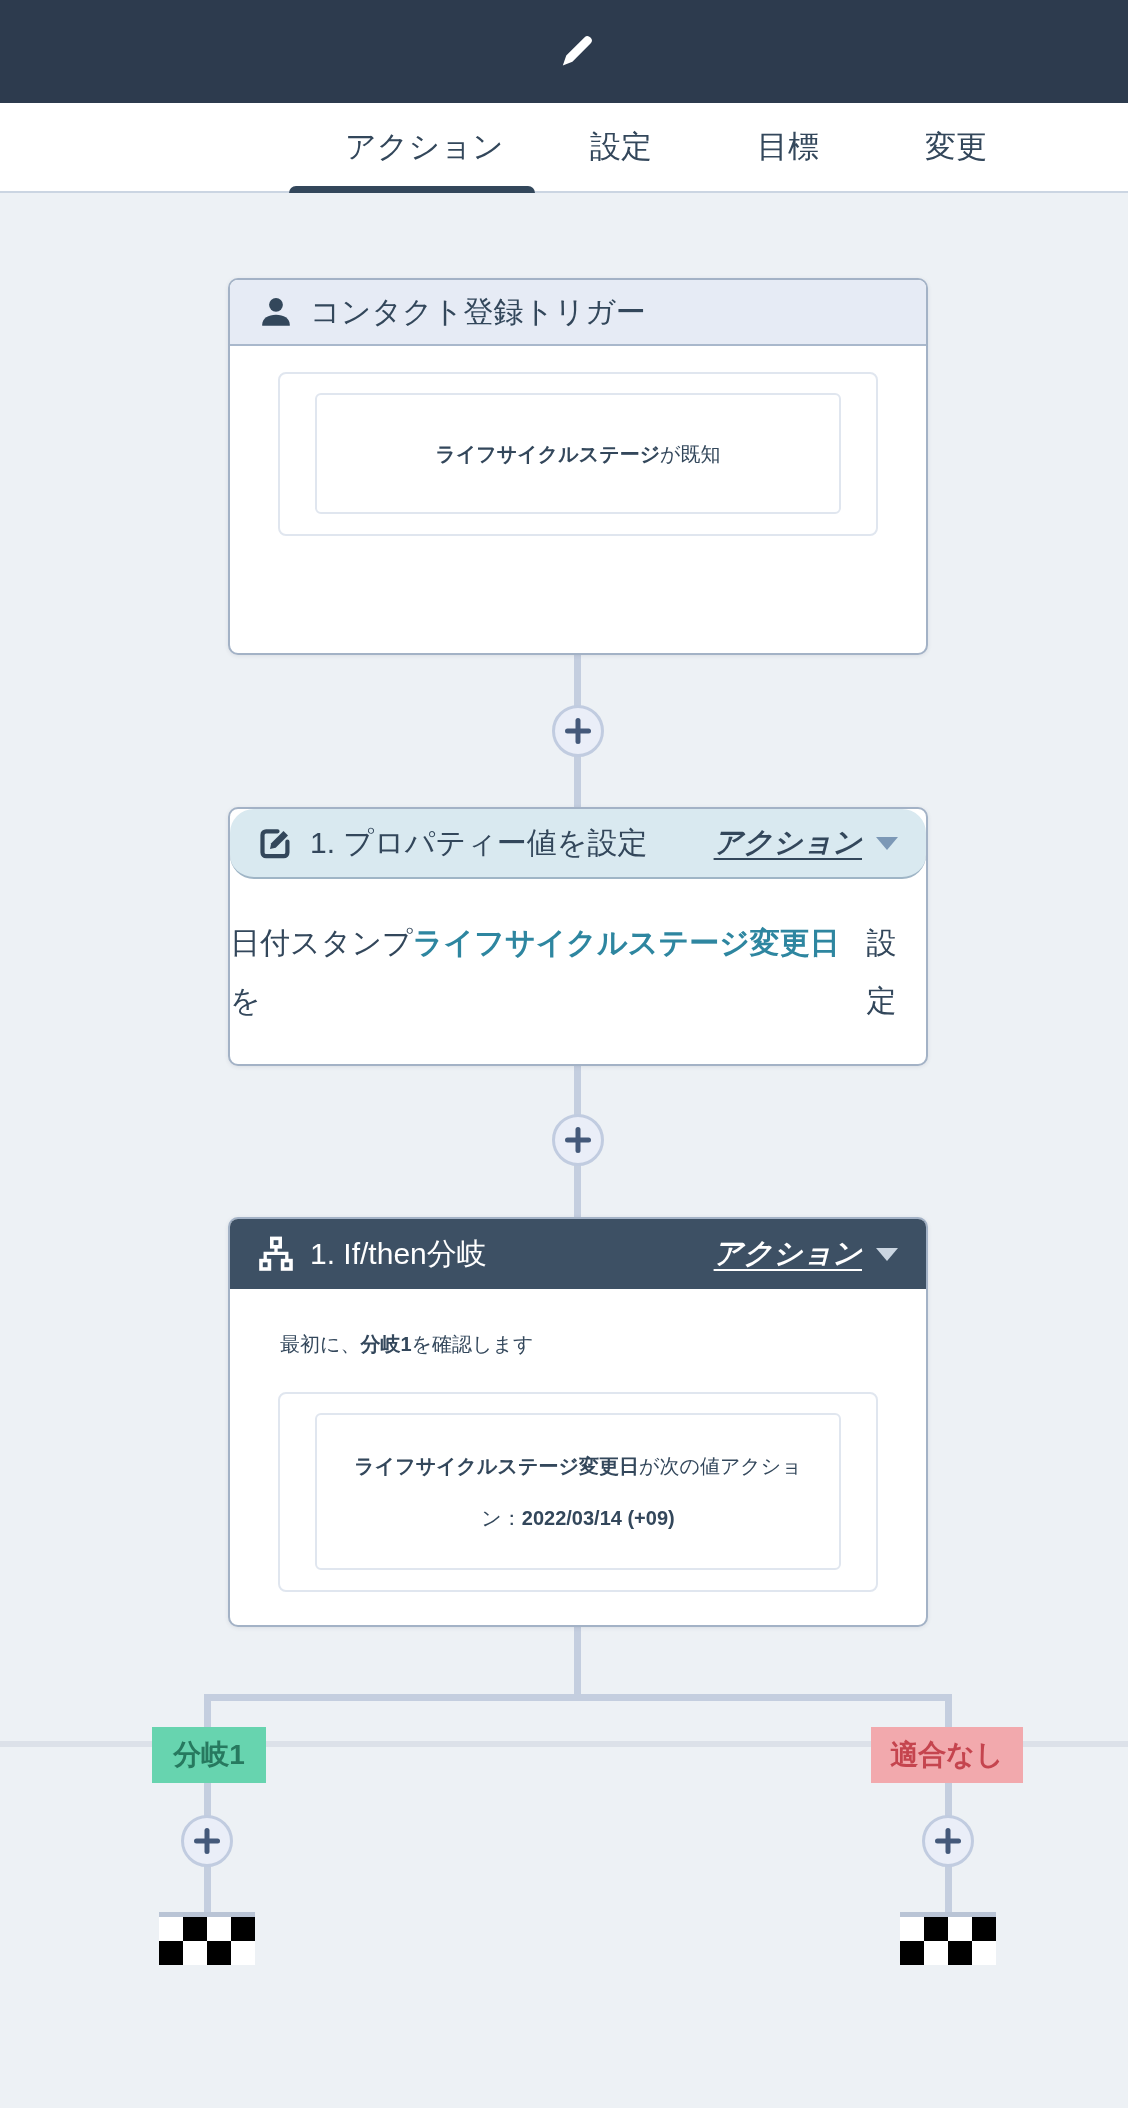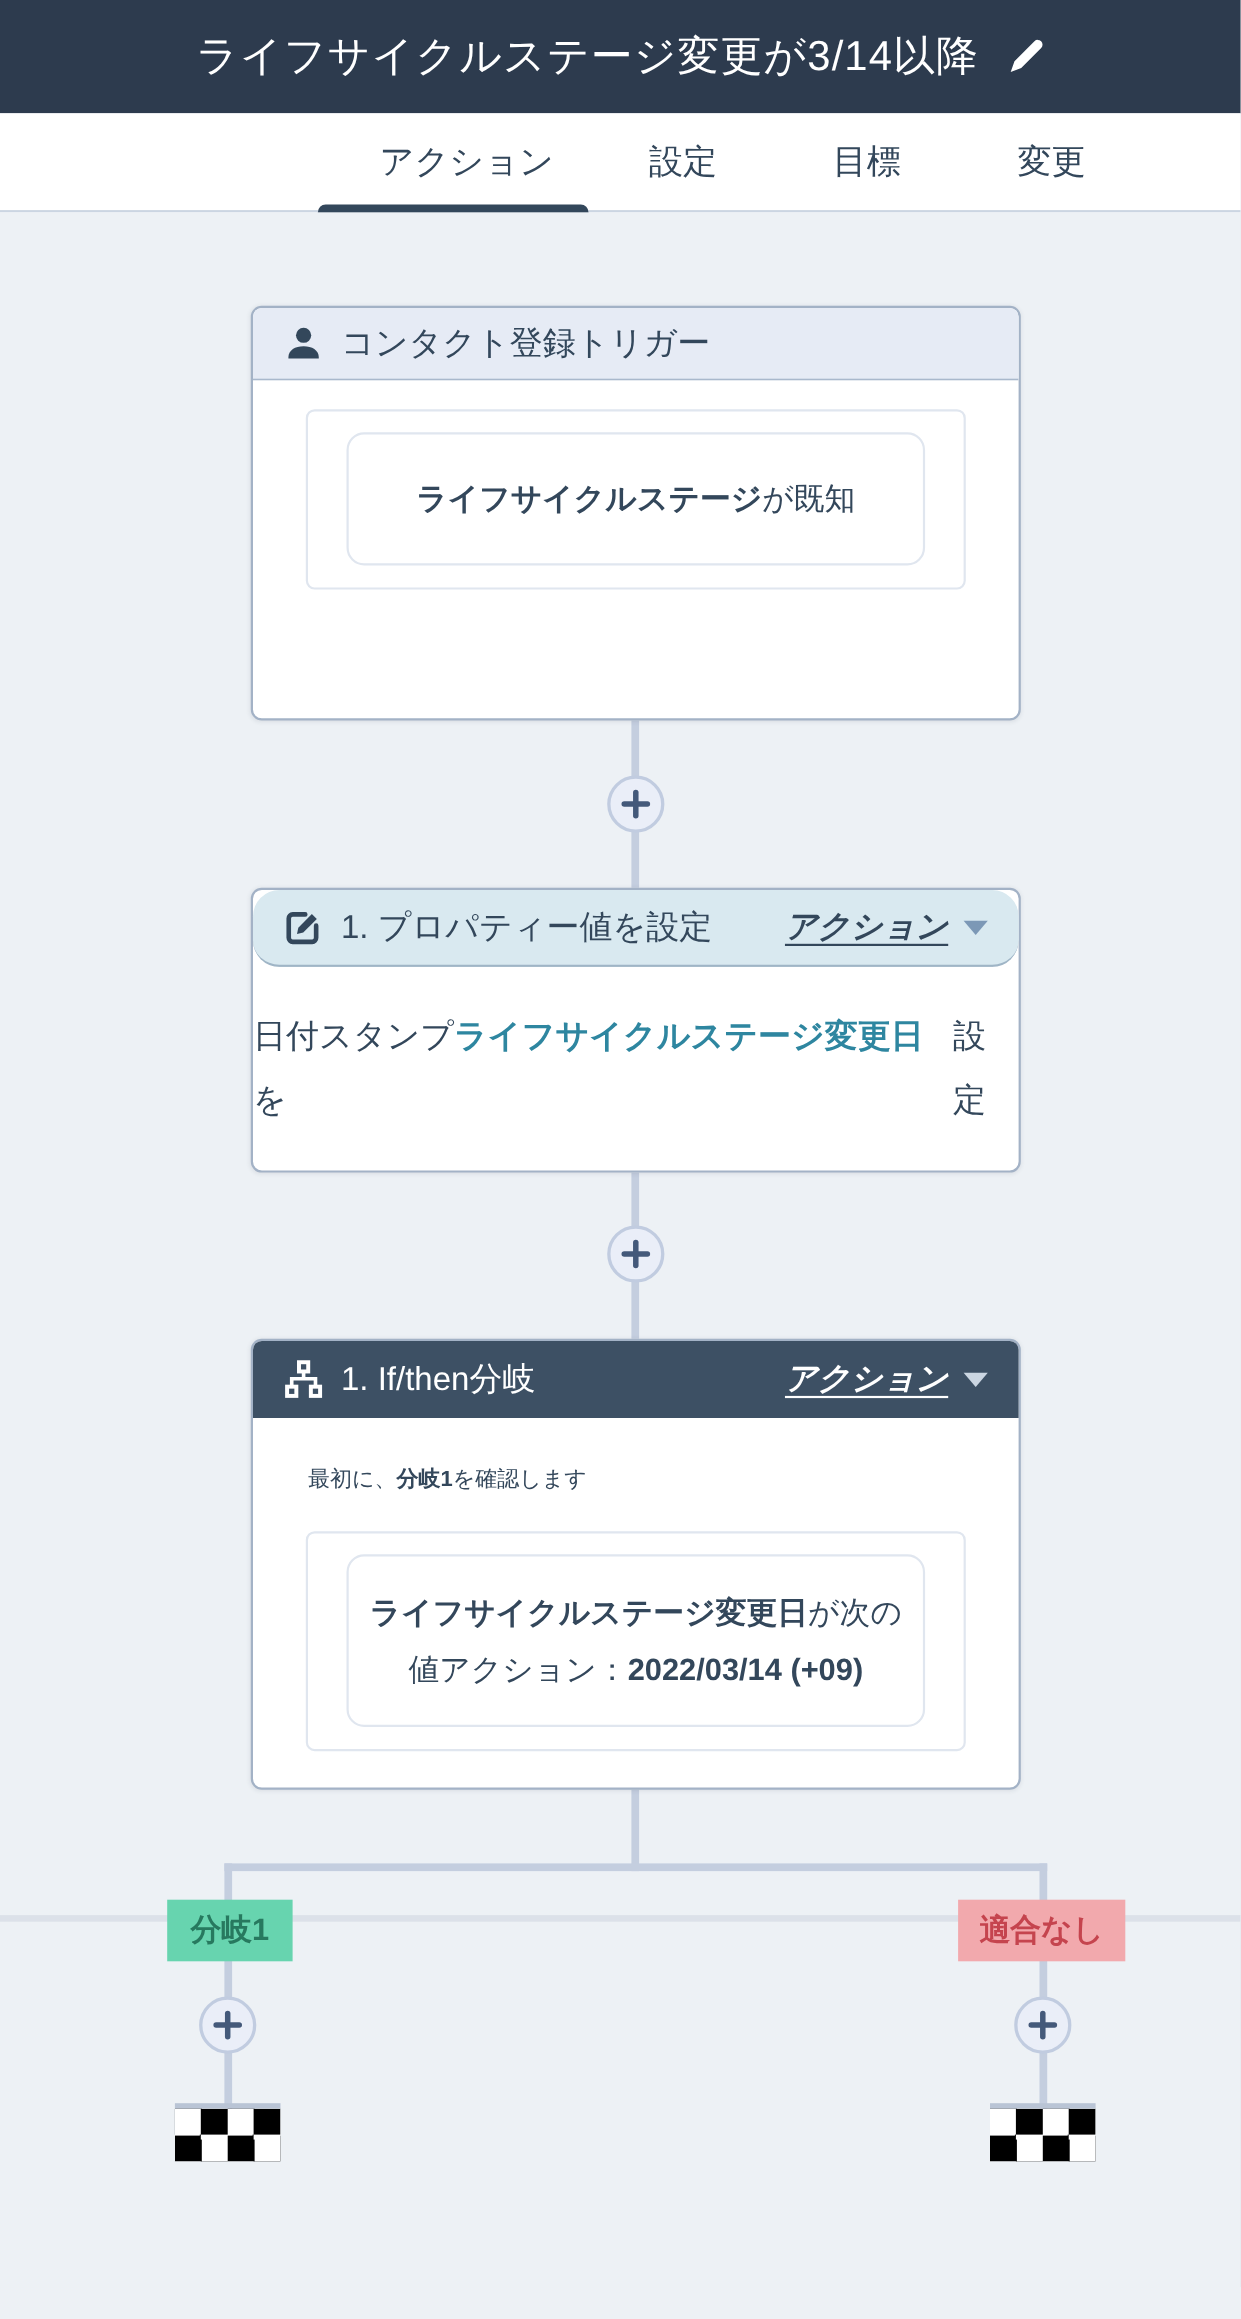--- a/index.html
+++ b/index.html
@@ -48,23 +48,23 @@
   .menu-link { font-size:29px; font-weight:bold; font-style:italic; text-decoration:underline;
     text-underline-offset:6px; color:#33475b; cursor:pointer; white-space:nowrap; }
   .caret { width:0; height:0; border-left:11px solid transparent; border-right:11px solid transparent;
     border-top:13px solid #7c98b6; margin-left:14px; display:inline-block; }
 
   
   .card-trigger { top:85px; height:377px; }
   .card-trigger .card-header { height:66px; background:#e6ebf5; border-bottom:2px solid #a9b8cc; }
   .cond-outer { position:absolute; left:48px; right:48px; border:2px solid #e0e6ef; border-radius:8px; }
   .cond-inner { position:absolute; left:35px; right:35px; top:19px; bottom:20px;
-    border:2px solid #e0e6ef; border-radius:16px;
+    border:2px solid #e0e6ef; border-radius:6px;
     display:flex; align-items:center; justify-content:center; text-align:center;
-    font-size:28px; color:#33475b; line-height:52px; flex-wrap:wrap; padding:0 18px; }
+    font-size:20px; color:#33475b; line-height:52px; flex-wrap:wrap; padding:0 18px; }
   .card-trigger .cond-outer { top:92px; height:164px; }
   .b { font-weight:bold; }
 
   
   .card-action1 { top:614px; height:259px; }
   .card-action1 .card-header { height:70px; background:#d9e9f0; border-bottom:2px solid #9fb5c6;border-radius:24px; }
   .card-action1 .card-body { position:absolute; left:0; top:70px; right:0; bottom:0;
     display:flex; align-items:center; justify-content:center;
     font-size:30px; line-height:58px; color:#33475b; text-align:left; }
   .teal-link { color:#2e86a0; font-weight:bold; cursor:pointer; }
@@ -90,21 +90,20 @@
   .flag-checks { width:96px; height:48px; background:
       conic-gradient(#000 0 .25turn, #fff .25turn .5turn, #000 .5turn .75turn, #fff .75turn 1turn);
     background-size:48px 48px; }
 </style>
 </head>
 <body>
 
 <div class="app">
 
   <header class="app-header">
-    <span class="app-title">ライフサイクルステージ変更が3/14以降</span>
     <span class="title-pencil">
       <svg width="36" height="36" viewBox="0 0 24 24">
         <path d="M3.2 21l2.3-6.6L17.6 2.3a2.9 2.9 0 0 1 4.1 4.1L9.6 18.5 3.2 21z" fill="#ffffff"></path>
       </svg>
     </span>
   </header>
 
   <nav class="tabbar">
     <span class="tab tab-actions">アクション</span>
     <span class="tab tab-settings">設定</span>

